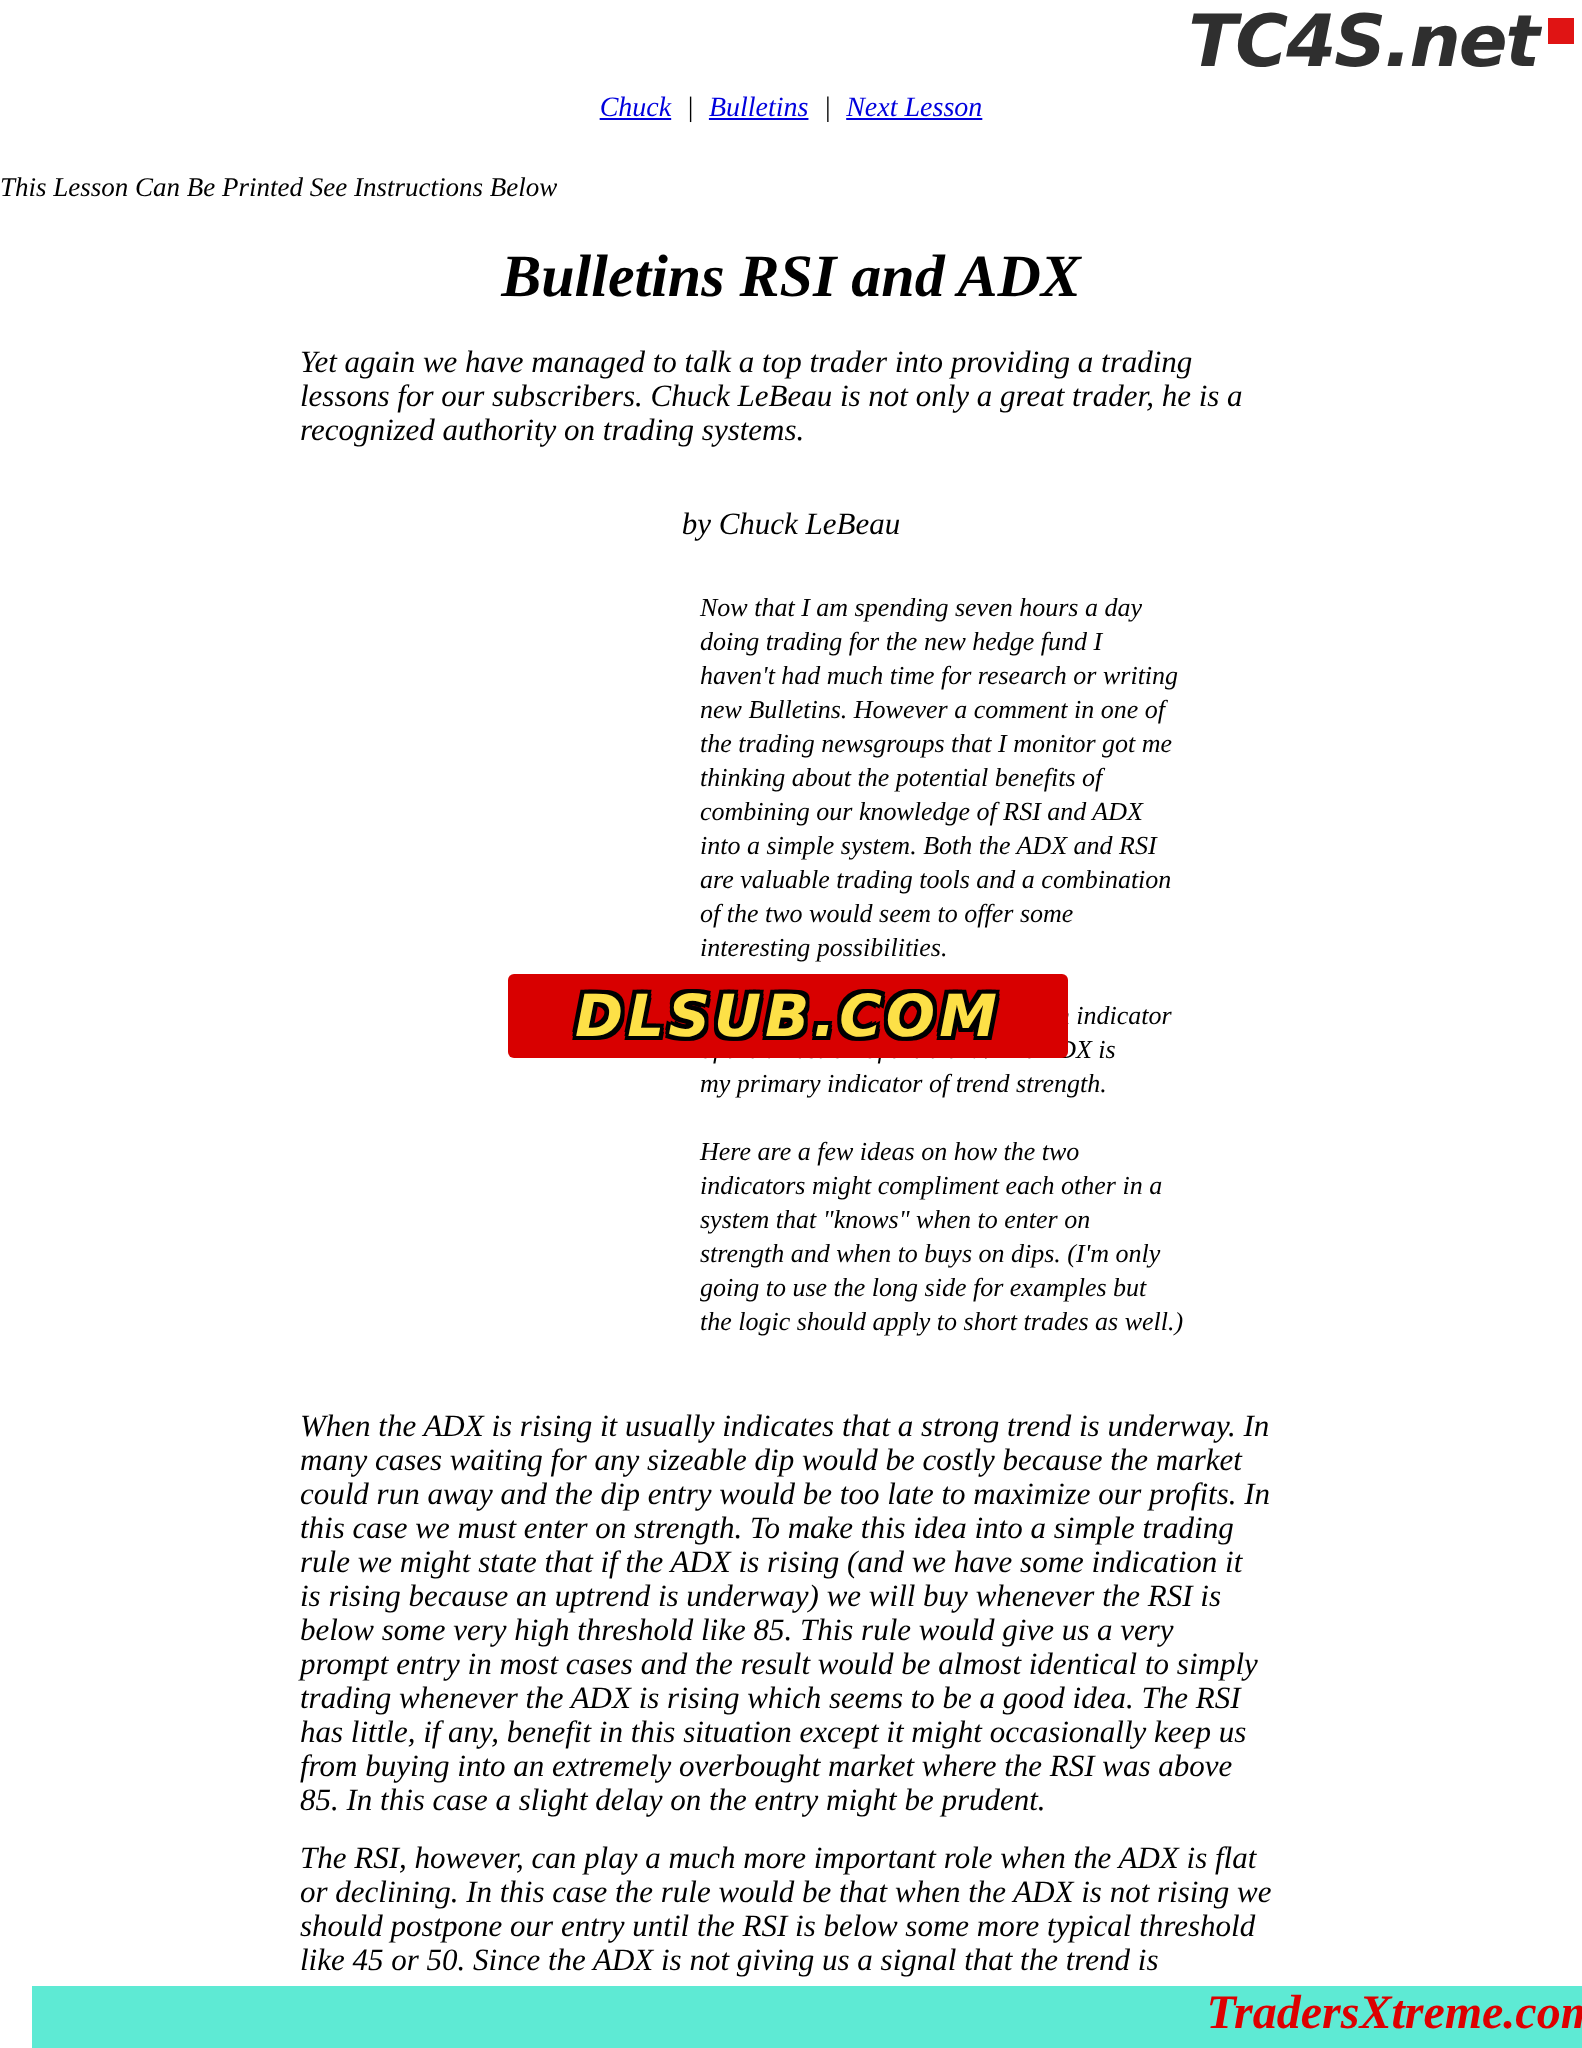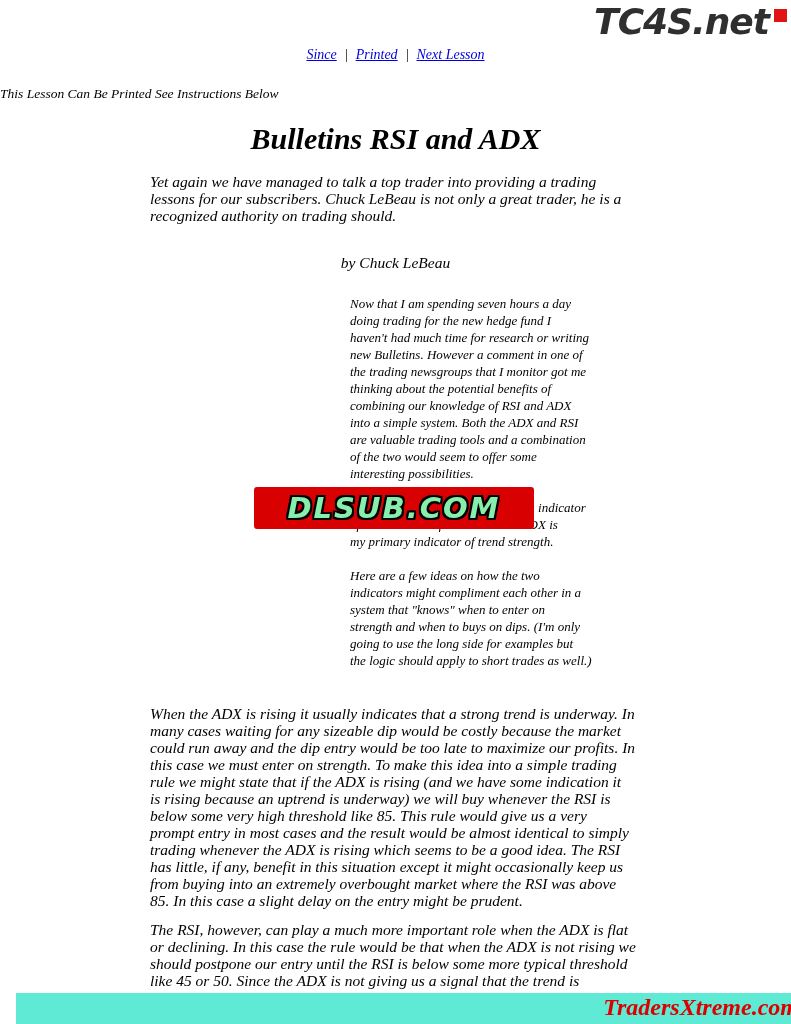--- a/index.html
+++ b/index.html
@@ -99,21 +99,21 @@
     position: absolute;
     left: 254px;
     top: 487px;
     width: 280px;
     height: 42px;
     background: #d80000;
     border-radius: 3px;
     display: flex;
     align-items: center;
     justify-content: center;
-    color: #86efac;
+    color: #fde047;
     font-family: "DejaVu Sans", sans-serif;
     font-weight: bold;
     font-size: 29px;
     letter-spacing: 2px;
     text-shadow:
       2px 2px 0 #000, -2px 2px 0 #000, 2px -2px 0 #000, -2px -2px 0 #000,
       0 2px 0 #000, 2px 0 0 #000, 0 -2px 0 #000, -2px 0 0 #000;
   }
 
   
@@ -137,34 +137,34 @@
 </style>
 </head>
 <body>
 
 <div class="page">
 
   <div class="logo">TC4S.net</div>
   <div class="logo-square"></div>
 
   <div class="nav">
-    <a>Since</a>
+    <a>Chuck</a>
     <span class="sep">|</span>
-    <a>Printed</a>
+    <a>Bulletins</a>
     <span class="sep">|</span>
     <a>Next Lesson</a>
   </div>
 
   <div class="notice">This Lesson Can Be Printed See Instructions Below</div>
 
   <div class="title">Bulletins RSI and ADX</div>
 
   <p class="intro">Yet again we have managed to talk a top trader into providing a trading
 lessons for our subscribers. Chuck LeBeau is not only a great trader, he is a
-recognized authority on trading should.</p>
+recognized authority on trading systems.</p>
 
   <div class="byline">by Chuck LeBeau</div>
 
   <div class="quote">
     <p>Now that I am spending seven hours a day
 doing trading for the new hedge fund I
 haven't had much time for research or writing
 new Bulletins. However a comment in one of
 the trading newsgroups that I monitor got me
 thinking about the potential benefits of

